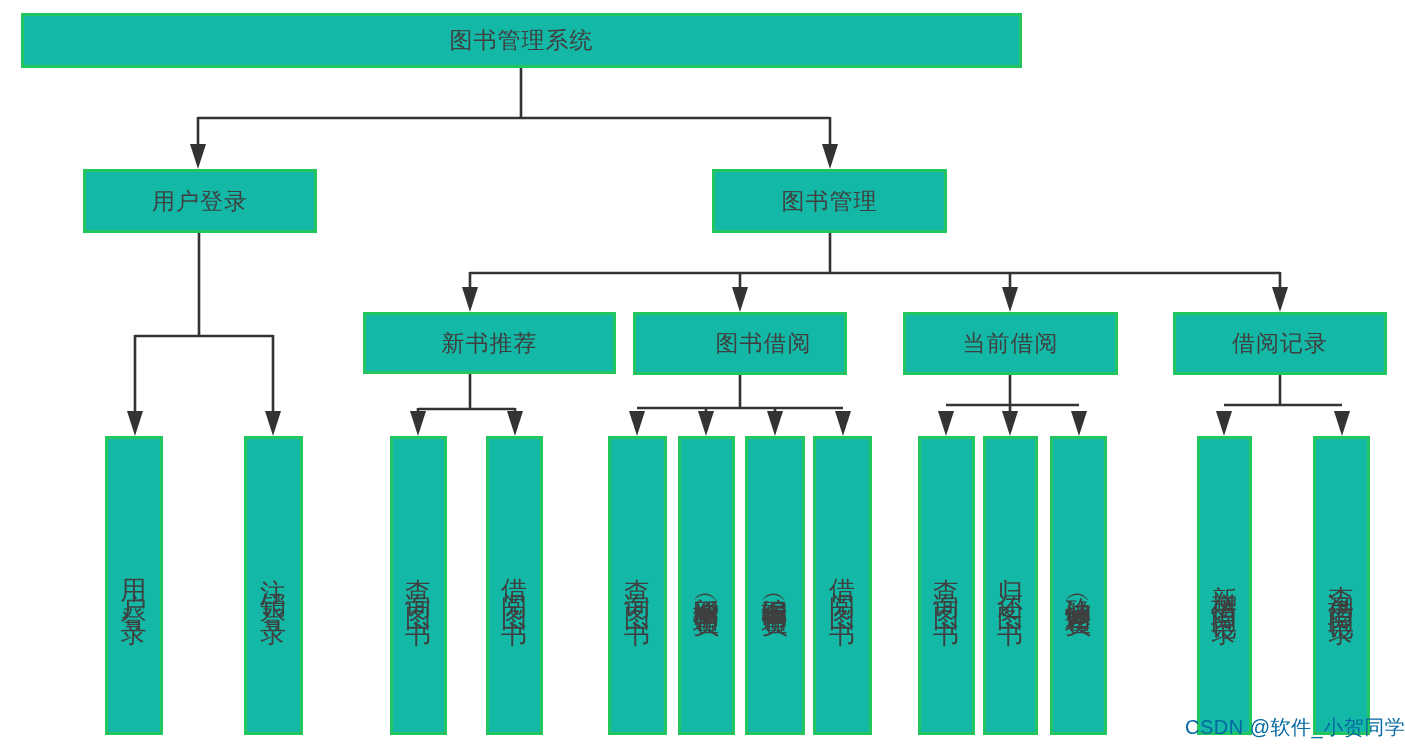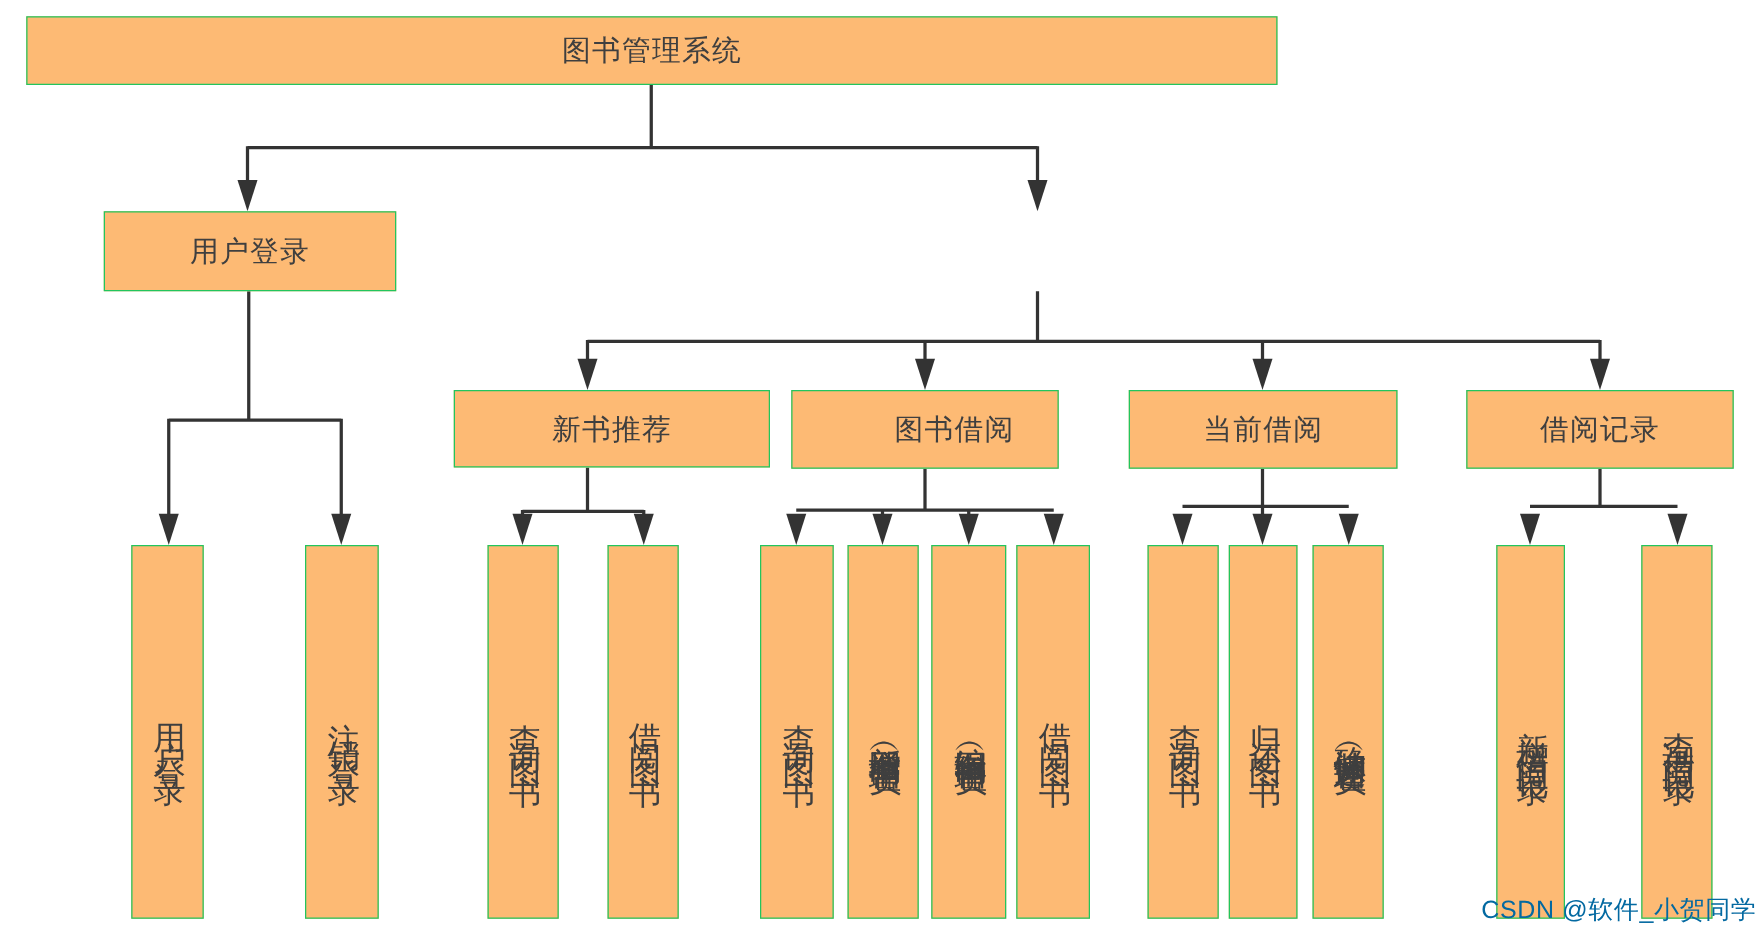--- a/index.html
+++ b/index.html
@@ -6,28 +6,27 @@
   #stage{
     position:relative;
     width:1405px;height:747px;
     background:#ffffff;
     font-family:"Liberation Sans","DejaVu Sans",sans-serif;
     overflow:hidden;
   }
   .node{
     position:absolute;
     box-sizing:border-box;
-    border:1px solid #22c55e;
-    background:#fdba74;
+    border:3px solid #22c55e;
+    background:#14b8a6;
     color:#3f3f3f;
     display:flex;
     align-items:center;
     justify-content:center;
     text-align:center;
-    font-family:Liberation Mono, monospace;
   }
   .h-node{font-size:23px;letter-spacing:1px;}
   .root-node{font-size:23px;letter-spacing:1px;}
   .leaf{
     writing-mode:vertical-lr;
     text-orientation:mixed;
     font-size:26px;
     line-height:1;
   }
   .ls-wide{letter-spacing:14px;}
@@ -82,20 +81,21 @@
     <polygon points="1071,411 1087,411 1079,436"></polygon>
 
     <path d="M1280 375 V405 M1224 405 H1342"></path>
     <polygon points="1216,411 1232,411 1224,436"></polygon>
     <polygon points="1334,411 1350,411 1342,436"></polygon>
   </svg>
 
   <div class="node root-node" style="left:21px;top:13px;width:1001px;height:55px;">图书管理系统</div>
 
   <div class="node h-node" style="left:83px;top:169px;width:234px;height:64px;">用户登录</div>
+  <div class="node h-node" style="left:712px;top:169px;width:235px;height:64px;">图书管理</div>
 
   <div class="node h-node" style="left:363px;top:312px;width:253px;height:62px;">新书推荐</div>
   <div class="node h-node" style="left:633px;top:312px;width:214px;height:63px;padding-left:47px;">图书借阅</div>
   <div class="node h-node" style="left:1173px;top:312px;width:214px;height:63px;">借阅记录</div>
   <div class="node h-node" style="left:903px;top:312px;width:215px;height:63px;">当前借阅</div>
 
   <div class="node leaf ls-wide" style="left:105px;top:436px;width:58px;height:299px;">用户登录</div>
   <div class="node leaf ls-wide" style="left:244px;top:436px;width:59px;height:299px;">注销登录</div>
 
   <div class="node leaf ls-wide" style="left:390px;top:436px;width:57px;height:299px;">查询图书</div>

